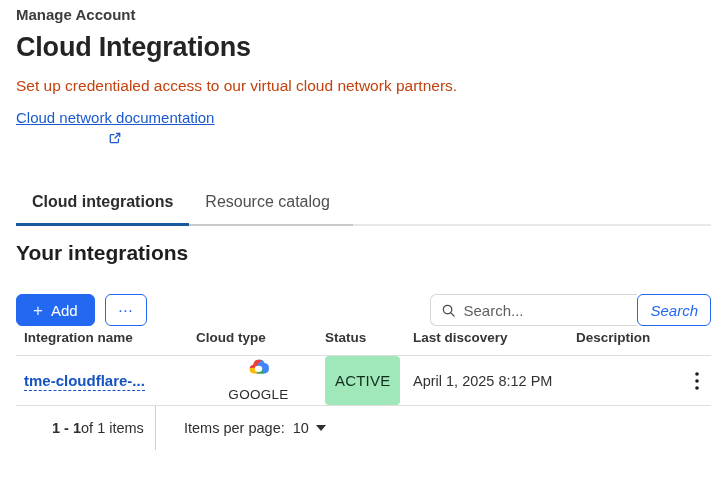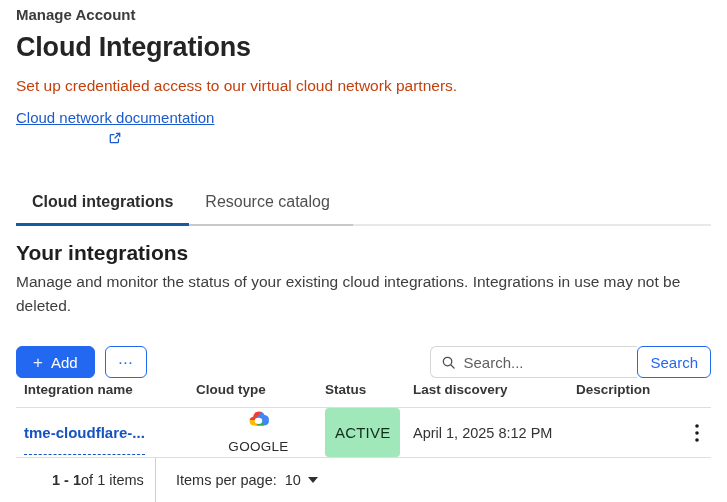--- a/index.html
+++ b/index.html
@@ -35,41 +35,41 @@
   .btn-primary .plus{font-size:17px;font-weight:400;color:rgba(255,255,255,.9);line-height:1;}
   .btn-overflow{background:#fff;color:var(--primary);border:1px solid var(--primary);
     width:42px;margin-left:10px;font-size:15px;letter-spacing:1px;line-height:1;}
   .toolbar-spacer{flex:1;}
   .search-group{display:flex;align-items:flex-start;}
   .search-box{display:flex;align-items:center;width:207px;height:32px;border:1px solid var(--border-input);
     border-radius:6px 0 0 6px;border-right:none;padding:0 8px 0 10px;background:#fff;}
   .search-box input{border:none;outline:none;flex:1;font-family:inherit;font-size:15px;color:#333;
     margin-left:7px;min-width:0;background:transparent;}
   .search-box input::placeholder{color:#5f5f5f;}
-  .btn-search{background:#fff;color:var(--primary);border:1px solid var(--primary);padding:4px 12px;}
+  .btn-search{background:#fff;color:var(--primary);border:1px solid var(--primary);padding:4px 12px;font-style:italic;}
 
   table{border-collapse:collapse;table-layout:fixed;width:695px;margin-top:4px;}
   th{font-size:13.5px;font-weight:700;color:#363636;text-align:left;padding:0 4px 10px 0;
     border-bottom:1px solid var(--border-light);white-space:nowrap;}
   th.first,td.first{padding-left:8px;}
   td{height:49px;border-bottom:1px solid var(--border-light);vertical-align:middle;
     font-size:14.5px;color:#333;padding:0 4px 0 0;white-space:nowrap;overflow:hidden;}
   .row-link{color:var(--row-link);font-weight:700;font-size:15px;cursor:pointer;
-    border-bottom:1px dashed var(--row-link);padding-bottom:13px;}
+    border-bottom:1px dashed var(--row-link);padding-bottom:1px;}
   .cloud-cell{display:flex;align-items:center;gap:12px;flex-direction:column;}
   .cloud-type{font-size:13.5px;color:#2b2b2b;letter-spacing:.3px;}
   .badge{display:inline-block;background:var(--badge-bg);color:var(--badge-text);
     font-size:15px;font-weight:500;padding:16px 10px;border-radius:4px;letter-spacing:.2px;}
   .kebab-btn{background:none;border:none;cursor:pointer;padding:4px 8px;display:inline-flex;}
 
   .pagination{display:flex;align-items:stretch;height:44px;width:695px;font-size:14.5px;color:#2f2f2f;}
   .pag-left{display:flex;align-items:center;padding-left:8px;width:139px;}
   .pag-range{font-weight:700;margin-left:28px;}
   .pag-of{margin-left:0;}
-  .pag-right{display:flex;align-items:center;border-left:1px solid #cfcfcf;padding-left:20px;}
+  .pag-right{display:flex;align-items:center;border-left:1px solid #cfcfcf;padding-left:28px;}
   .per-page-select{display:inline-flex;align-items:center;gap:7px;margin-left:8px;cursor:pointer;}
 </style>
 </head>
 <body>
 
 <div class="page">
 
   <div class="eyebrow">Manage Account</div>
   <h1 class="h1">Cloud Integrations</h1>
   <p class="subtitle">Set up credentialed access to our virtual cloud network partners.</p>
@@ -89,21 +89,20 @@
     <div class="tab active">
       <span>Cloud integrations</span>
     </div>
     <div class="tab">
       <span>Resource catalog</span>
     </div>
     <div class="tab-filler"></div>
   </div>
 
   <h2 class="h2">Your integrations</h2>
-  <p class="section-desc">Manage and monitor the status of your existing cloud integrations. Integrations in use may not be deleted.</p>
 
   <div class="toolbar">
     <button class="btn btn-primary">
       <span class="plus">+</span>
       <span>Add</span>
     </button>
     <button class="btn btn-overflow">
       <span>⋯</span>
     </button>
     <div class="toolbar-spacer"></div>

